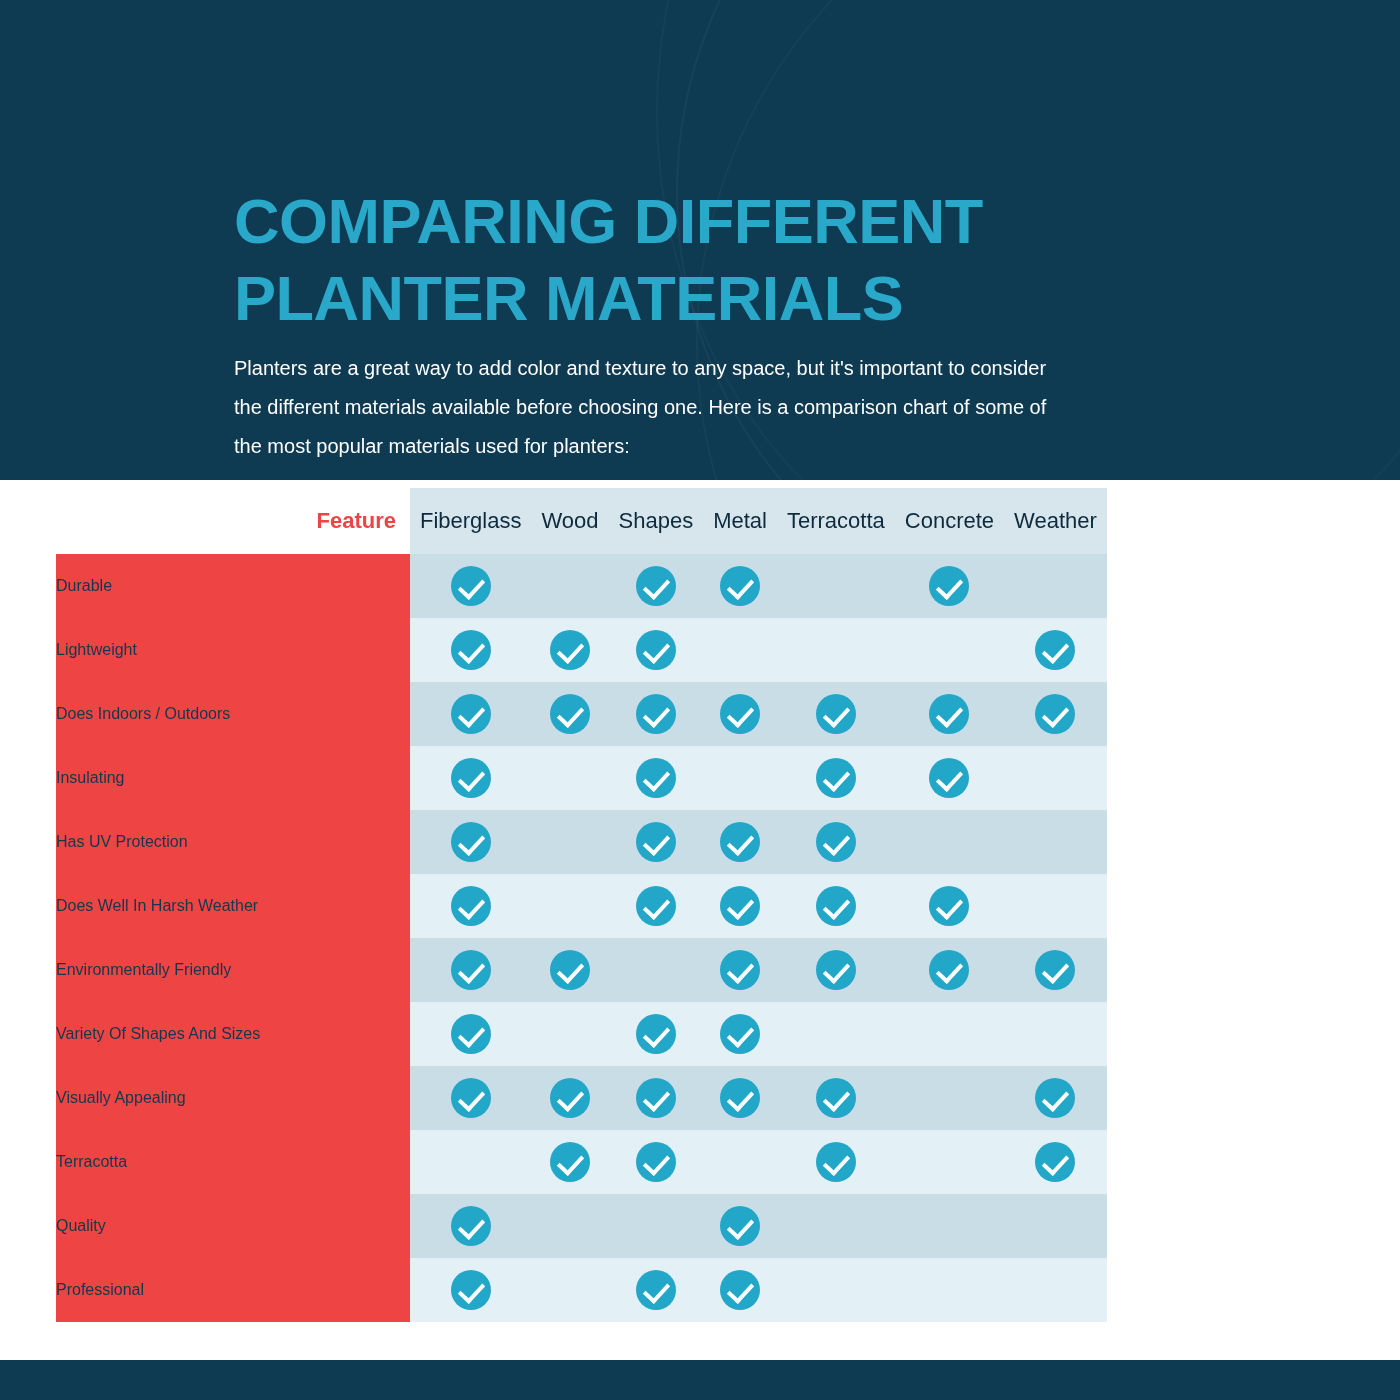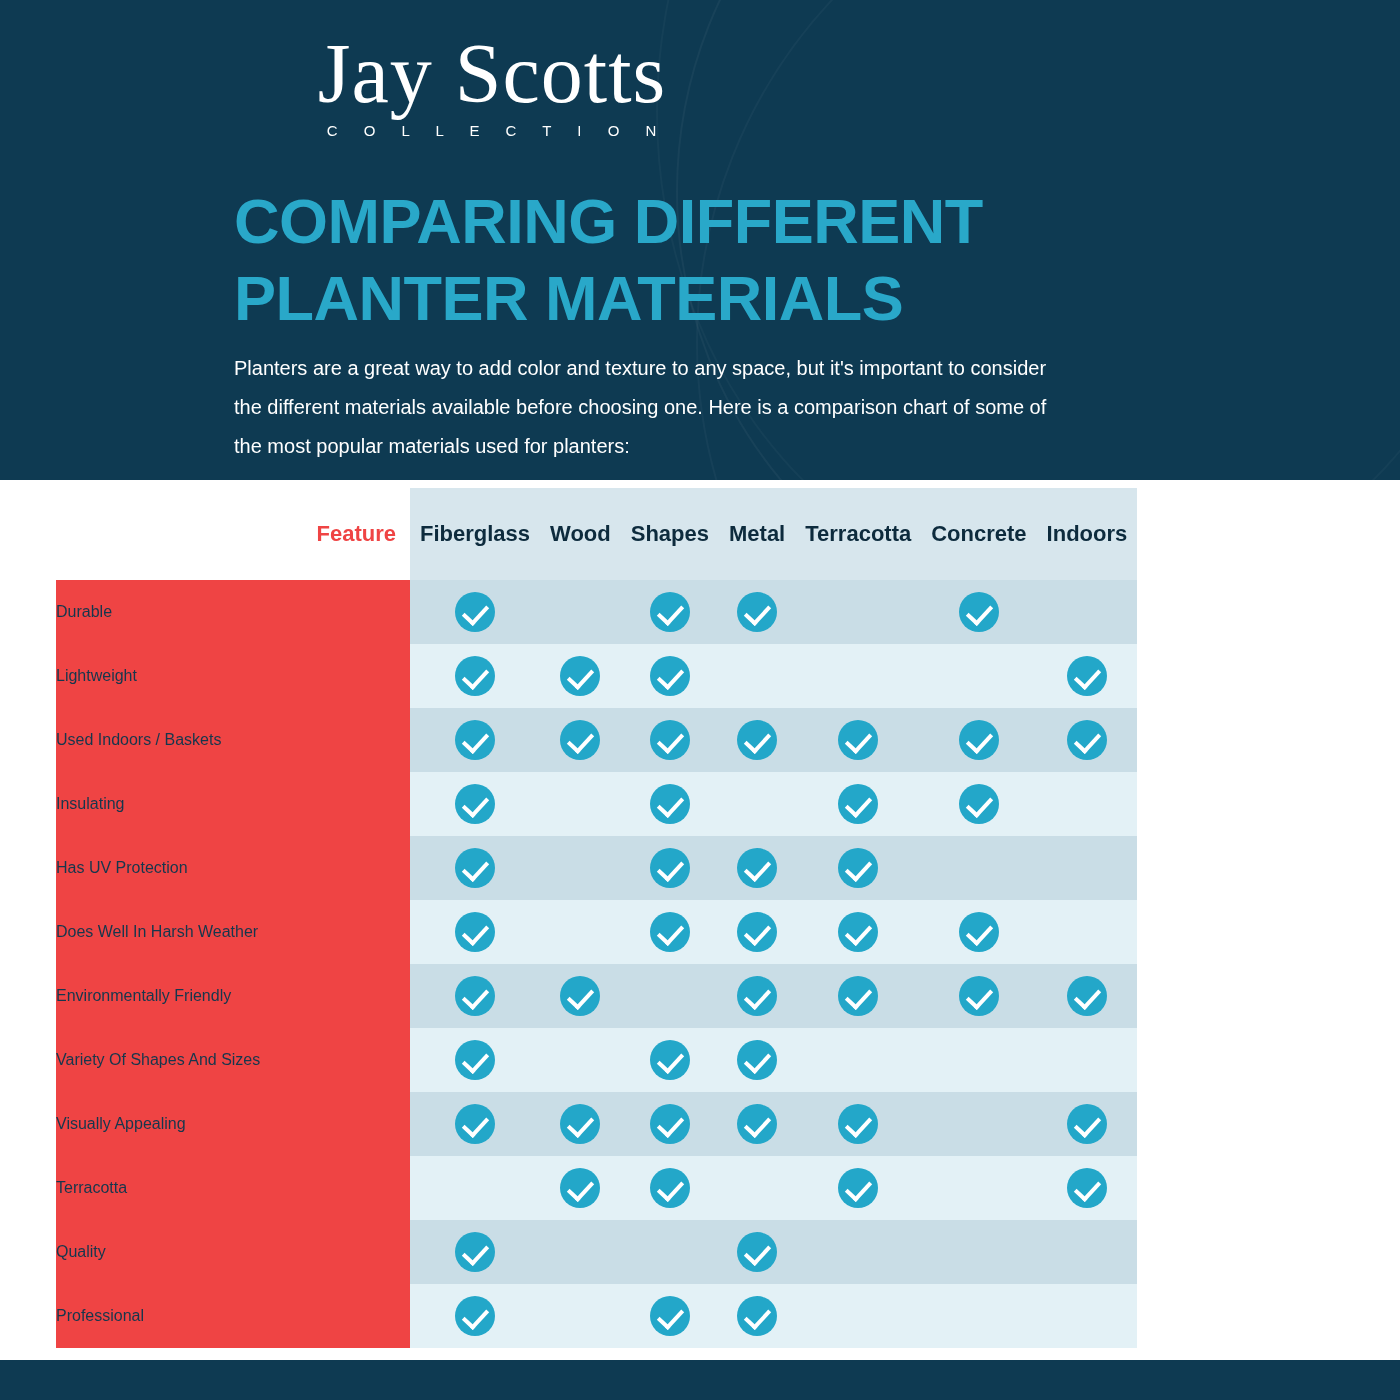--- a/index.html
+++ b/index.html
@@ -134,25 +134,25 @@
     padding-right: 14px;
     color: #ef4444;
     font-size: 22px;
     font-weight: bold;
     height: 60px;
     background: #ffffff;
   }
   .hdr-mat {
     color: #0d2b3d;
     font-size: 22px;
-    font-weight: bold;
+    font-weight: normal;
     text-align: center;
     height: 60px;
     background: #d7e6ed;
-    padding: 16px 10px;
+    padding: 3px 10px;
   }
   .cell {
     text-align: center;
     height: 64px;
     vertical-align: middle;
   }
   .row-a .cell { background: #c9dde6; }
   .row-b .cell { background: #e3f1f6; }
 
   .check {
@@ -188,41 +188,37 @@
   }
 </style>
 </head>
 <body>
 
 <div id="header">
   <div class="swoosh"></div>
   <div class="swoosh2"></div>
   <div class="swoosh3"></div>
 
-  <div id="brand">
-    <div class="brand-name">Jay Scotts</div>
-    <div class="brand-sub">C O L L E C T I O N</div>
-  </div>
 
   <div id="title">COMPARING DIFFERENT PLANTER MATERIALS</div>
   <div id="subtitle">Planters are a great way to add color and texture to any space, but it's important to consider the different materials available before choosing one. Here is a comparison chart of some of the most popular materials used for planters:</div>
 </div>
 
 <div id="table-wrap">
   <table>
     <thead>
       <tr>
         <th class="hdr-feat">Feature</th>
         <th class="hdr-mat">Fiberglass</th>
         <th class="hdr-mat">Wood</th>
         <th class="hdr-mat">Shapes</th>
         <th class="hdr-mat">Metal</th>
         <th class="hdr-mat">Terracotta</th>
         <th class="hdr-mat">Concrete</th>
-        <th class="hdr-mat">Indoors</th>
+        <th class="hdr-mat">Weather</th>
       </tr>
     </thead>
     <tbody id="table-body">
         <tr class="row-a">
           <td class="feat-cell">Durable</td>
           <td class="cell"><span class="check"></span></td>
           <td class="cell"><span class="empty"></span></td>
           <td class="cell"><span class="check"></span></td>
           <td class="cell"><span class="check"></span></td>
           <td class="cell"><span class="empty"></span></td>
@@ -233,21 +229,21 @@
           <td class="feat-cell">Lightweight</td>
           <td class="cell"><span class="check"></span></td>
           <td class="cell"><span class="check"></span></td>
           <td class="cell"><span class="check"></span></td>
           <td class="cell"><span class="empty"></span></td>
           <td class="cell"><span class="empty"></span></td>
           <td class="cell"><span class="empty"></span></td>
           <td class="cell"><span class="check"></span></td>
         </tr>
         <tr class="row-a">
-          <td class="feat-cell">Used Indoors / Baskets</td>
+          <td class="feat-cell">Does Indoors / Outdoors</td>
           <td class="cell"><span class="check"></span></td>
           <td class="cell"><span class="check"></span></td>
           <td class="cell"><span class="check"></span></td>
           <td class="cell"><span class="check"></span></td>
           <td class="cell"><span class="check"></span></td>
           <td class="cell"><span class="check"></span></td>
           <td class="cell"><span class="check"></span></td>
         </tr>
         <tr class="row-b">
           <td class="feat-cell">Insulating</td>

